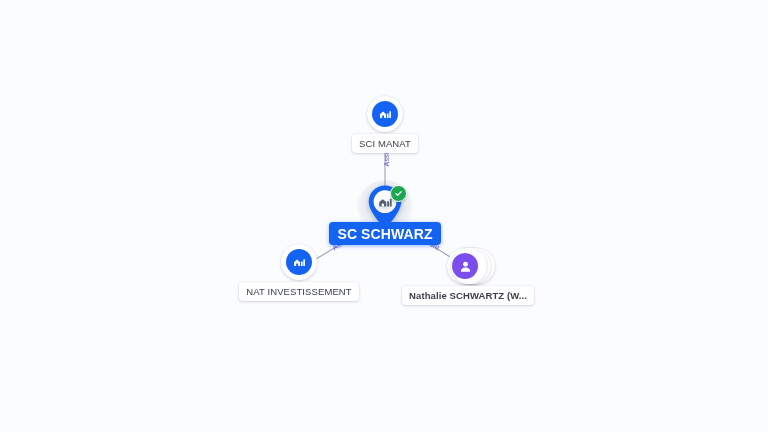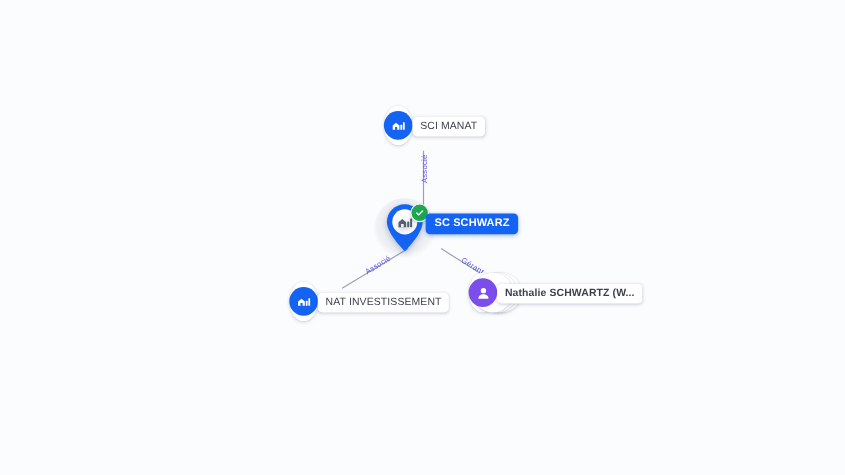--- a/index.html
+++ b/index.html
@@ -7,21 +7,21 @@
     width:768px;height:432px;
     background:#fbfcfe;
     font-family:"Liberation Sans", sans-serif;
     overflow:hidden;
     position:relative;
   }
   #graph{position:absolute;inset:0;}
   .edges{position:absolute;left:0;top:0;width:768px;height:432px;pointer-events:none;}
 
   
-  .node{position:absolute;display:flex;flex-direction:row;align-items:center;text-align:right;}
+  .node{position:absolute;display:flex;flex-direction:column;align-items:center;text-align:right;}
 
   .chip{
     width:36px;height:36px;border-radius:50%;
     background:#ffffff;
     box-shadow:0 1px 3px rgba(40,50,80,.20), 0 0 0 .5px rgba(40,50,80,.06);
     display:flex;align-items:center;justify-content:center;
     position:relative;z-index:3;
   }
   .disc{
     width:26px;height:26px;border-radius:50%;
@@ -54,21 +54,21 @@
     border-radius:4px;
     white-space:nowrap;
     box-shadow:0 1px 3px rgba(40,50,80,.18), 0 0 0 .5px rgba(40,50,80,.05);
     position:relative;z-index:4;
     letter-spacing:.1px;
   }
   .label.primary{
     background:#1463f3;
     color:#ffffff;
     font-weight:bold;
-    font-size:10px;
+    font-size:14px;
     padding:4.5px 8px;
     box-shadow:0 1px 4px rgba(20,99,243,.45);
   }
 
   
   .pinwrap{position:relative;display:flex;flex-direction:column;align-items:center;}
   .halo{
     position:absolute;width:56px;height:56px;border-radius:50%;
     background:radial-gradient(circle at 50% 45%, rgba(120,130,150,.13) 0%, rgba(120,130,150,.10) 58%, rgba(120,130,150,0) 72%);
     left:50%;top:-4px;transform:translateX(-50%);
@@ -155,21 +155,21 @@
         <div class="badge">
           <svg width="9" height="9" viewBox="0 0 24 24">
             <path d="M5 12.4 9.6 17 19 7.4" fill="none" stroke="#ffffff" stroke-width="3.2" stroke-linecap="round" stroke-linejoin="round"></path>
           </svg>
         </div>
       </div>
     </div>
     <div class="label primary" style="margin-top:-8px;">SC SCHWARZ</div>
   </div>
 
-  <div class="node" style="left:263px;top:256px;width:72px;">
+  <div class="node" style="left:263px;top:244px;width:72px;">
     <div class="chip">
       <div class="disc company">
         <svg width="15" height="15" viewBox="0 0 24 24">
           <path d="M3.2 11.4 8.1 7.3l4.9 4.1v6.3H3.2z" fill="#ffffff"></path>
           <rect x="6.6" y="13.6" width="3.2" height="4.1" fill="#1463f3"></rect>
           <rect x="14.4" y="10.4" width="2.6" height="7.3" rx=".5" fill="#ffffff"></rect>
           <rect x="18.1" y="6.6" width="2.6" height="11.1" rx=".5" fill="#ffffff"></rect>
         </svg>
       </div>
     </div>

